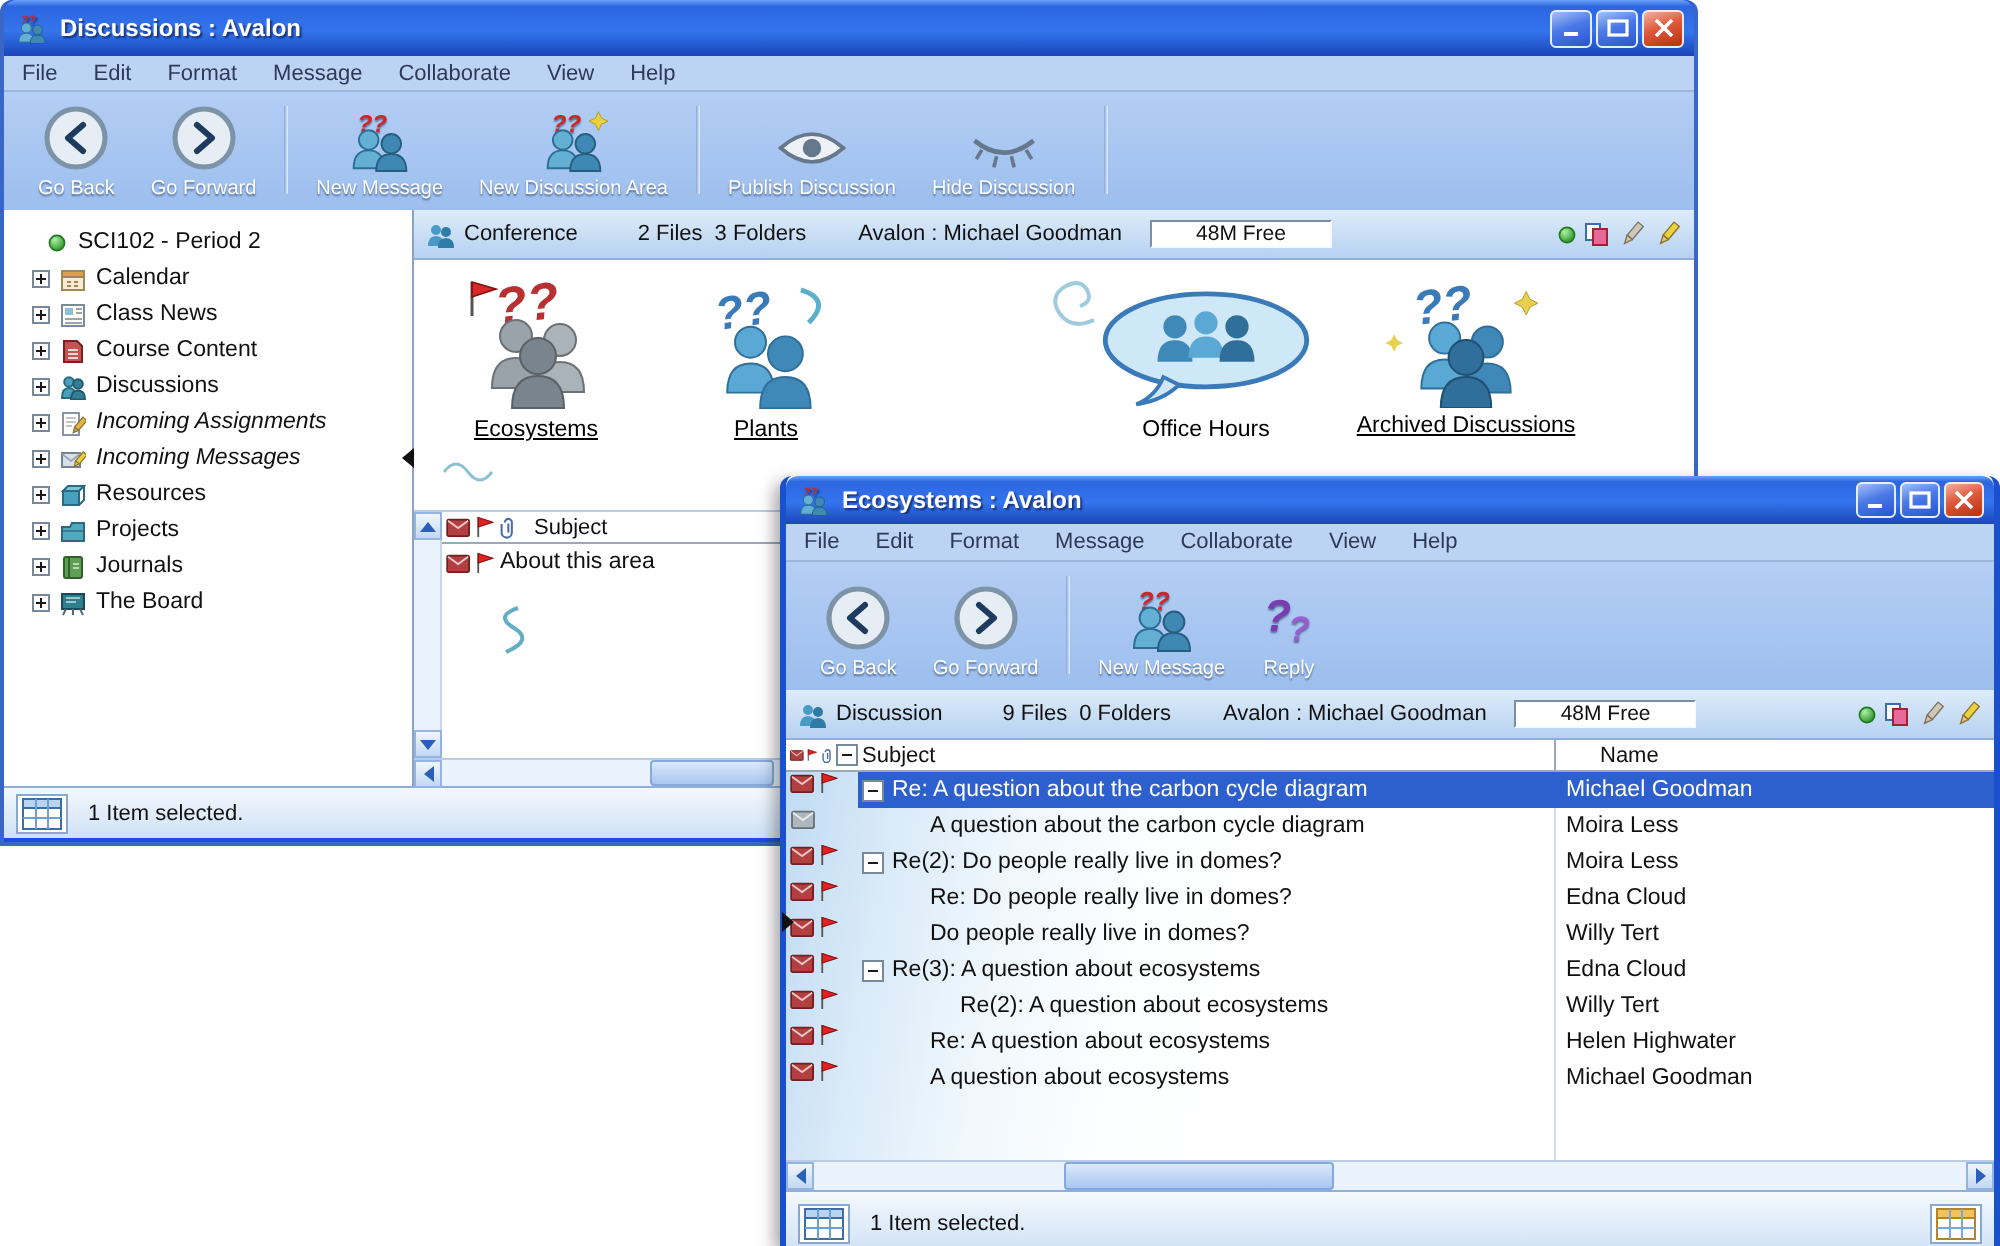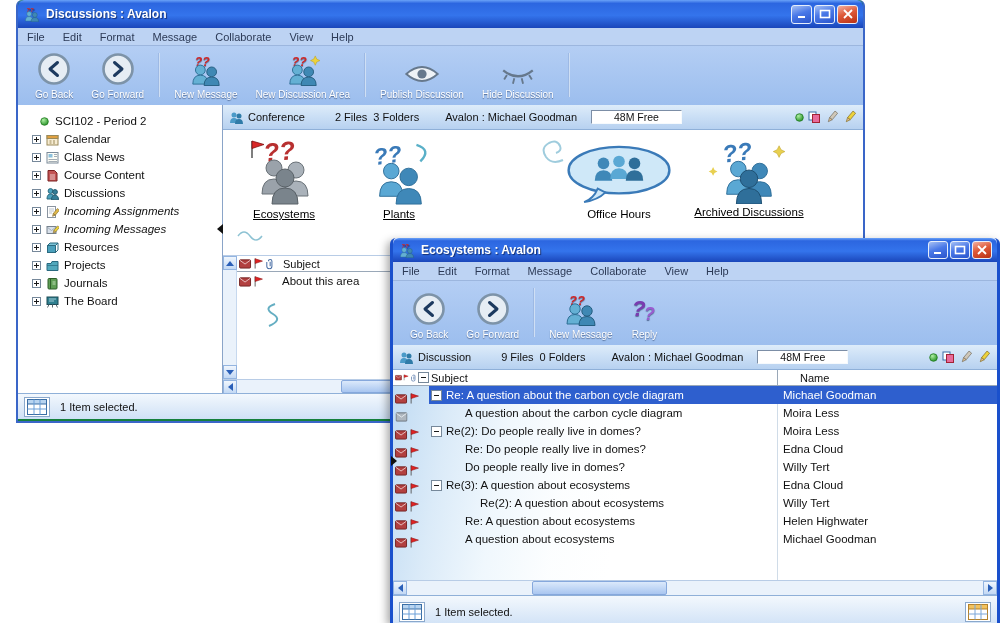--- a/index.html
+++ b/index.html
@@ -57,21 +57,21 @@
 
 .xbox{display:inline-block;width:11px;height:11px;border:1px solid #76889a;background:#fff;
   position:relative;flex:none}
 .xbox::before{content:"";position:absolute;left:2px;right:2px;top:4px;height:1px;background:#1a1a1a}
 .xbox.plus::after{content:"";position:absolute;top:2px;bottom:2px;left:4px;width:1px;background:#1a1a1a}
 .xbox.sm{width:9px;height:9px}
 .xbox.sm::before{top:3px;left:1px;right:1px}
 .xbox.sm.plus::after{left:3px;top:1px;bottom:1px}
 
 
-#backwin{left:16px;top:0;width:849px;height:423px;background:#15803d;
+#backwin{left:0;top:0;width:849px;height:423px;background:#1d4ed8;
   border:2px solid #3a66c8;border-top:none;border-radius:6px 6px 0 0}
 #backwin .titlebar{height:28px}
 #backwin .menubar{height:18px}
 #backwin .toolbar{height:59px}
 #backwin .infobar{height:18px}
 .bw-body{display:flex;height:288px}
 .bw-tree{width:205px;border-right:1px solid #8aa4c8;background:#fff;padding-top:7px;position:relative;flex:none}
 .trow{height:18px;display:flex;align-items:center;gap:5px;padding-left:14px;white-space:nowrap}
 .trow.root{padding-left:22px;gap:6px}
 .trow .lbl{font-size:11.5px}
@@ -80,21 +80,21 @@
 .bw-icons{height:129px;position:relative;background:#fff}
 .dicon{position:absolute;text-align:center}
 .dicon .dlabel{display:block;font-size:11.5px;color:#000}
 .dicon.u .dlabel{text-decoration:underline}
 .bw-list{height:127px;display:flex;border-top:1px solid #b8cce6}
 .bw-listmain{flex:1;position:relative;background:#fff;min-width:0}
 .lheader{height:16px;display:flex;align-items:center;gap:3px;padding-left:2px;
   border-bottom:1px solid #9aa8b8;background:#fff;font-size:11px}
 .lheader .ltext{margin-left:6px}
 .lrow{height:18px;display:flex;align-items:center;gap:3px;padding-left:2px;font-size:11.5px}
-.lrow .ltext{margin-left:16px}
+.lrow .ltext{margin-left:0}
 #backwin .hscroll{height:14px}
 #backwin .statusbar{height:26px}
 .pane-arrow-left{position:absolute;left:199px;top:224px;width:0;height:0;z-index:4;
   border-right:6px solid #111;border-top:5px solid transparent;border-bottom:5px solid transparent}
 
 
 #frontwin{left:390px;top:238px;width:610px;height:385px;background:#fff;
   border:3px solid #1a50cc;border-top:none;border-radius:6px 6px 0 0;
   box-shadow:-3px 3px 8px rgba(0,0,0,.35)}
 #frontwin .titlebar{height:24px}
@@ -103,21 +103,21 @@
 #frontwin .toolbar{height:64px}
 #frontwin .infobar{height:17px}
 .fw-header{height:16px;display:flex;align-items:center;border-bottom:1px solid #9aa8b8;background:#fff;font-size:11px}
 .fw-h-gutter{width:36px;flex:none;display:flex;gap:2px;padding-left:2px;align-items:center}
 .fw-h-subj{width:348px;flex:none;display:flex;align-items:center;padding-left:2px}
 .fw-h-name{flex:1;border-left:1px solid #9aa8b8;padding-left:22px;height:100%;display:flex;align-items:center}
 .fw-rows{height:194px;position:relative;
   background:linear-gradient(100deg,rgba(150,195,235,.6) 0px,rgba(175,210,240,.45) 60px,
   rgba(205,230,248,.3) 120px,rgba(235,246,252,.15) 185px,rgba(255,255,255,0) 245px)}
 .colline{position:absolute;left:384px;top:0;bottom:0;width:1px;background:#d0dce8}
-.frow{height:18px;display:flex;align-items:flex-end;position:relative}
+.frow{height:18px;display:flex;align-items:flex-start;position:relative}
 .fgutter{width:36px;flex:none;display:flex;align-items:center;padding-left:2px}
 .fmain{flex:1;display:flex;height:100%;align-items:center;min-width:0}
 .frow.sel .fmain{background:#2e5fce;color:#fff}
 .fsubj{width:348px;flex:none;display:flex;align-items:center;gap:4px;padding-left:2px;
   white-space:nowrap;overflow:hidden;font-size:11.5px}
 .fsubj.i1{padding-left:36px}
 .fsubj.i2{padding-left:51px}
 .fname{flex:1;padding-left:6px;white-space:nowrap;overflow:hidden;font-size:11.5px}
 #frontwin .hscroll{height:15px}
 #frontwin .statusbar{height:32px}

